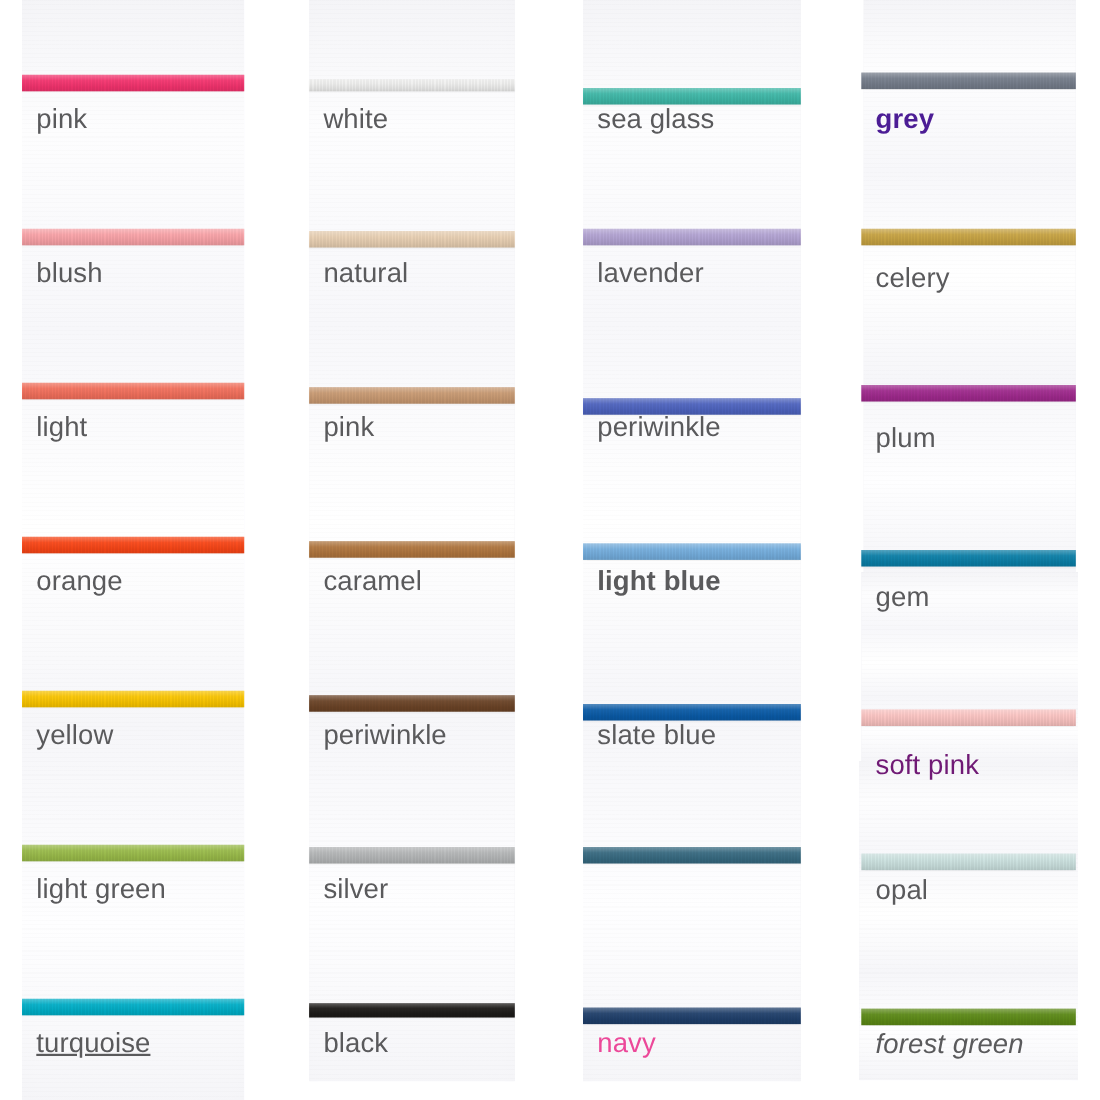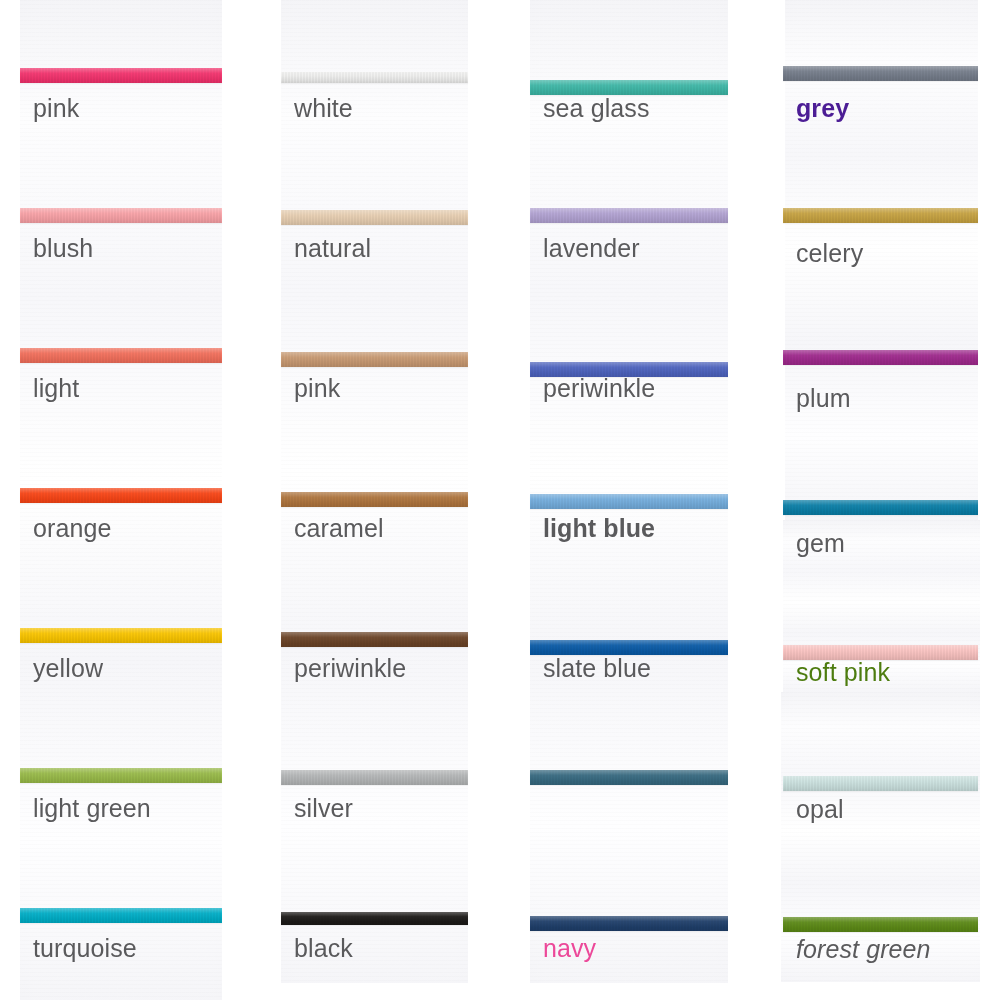--- a/index.html
+++ b/index.html
@@ -154,21 +154,21 @@
     <div class="swatch-label" style="left: 33px; top: 656px; color: rgb(90, 90, 92);">yellow</div>
     <div class="stripe" title="light green" style="left: 20px; width: 202px; top: 768px; height: 15px; background: rgb(154, 188, 74); right: auto;">
       <div class="thread"></div>
       <div class="gloss"></div>
     </div>
     <div class="swatch-label" style="left: 33px; top: 796px; color: rgb(90, 90, 92);">light green</div>
     <div class="stripe" title="turquoise" style="left: 20px; width: 202px; top: 908px; height: 15px; background: rgb(0, 175, 200); right: auto;">
       <div class="thread"></div>
       <div class="gloss"></div>
     </div>
-    <div class="swatch-label" style="left: 33px; top: 936px; color: rgb(90, 90, 92);">turquoise</div>
+    <div class="swatch-label" style="left: 33px; top: 936px; color: rgb(90, 90, 92); text-decoration: underline;">turquoise</div>
     <div class="stripe" title="white" style="left: 281px; width: 187px; top: 72px; height: 11px; background: rgb(239, 239, 238); right: auto;">
       <div class="thread"></div>
       <div class="gloss"></div>
     </div>
     <div class="swatch-label" style="left: 294px; top: 96px; color: rgb(90, 90, 92);">white</div>
     <div class="stripe" title="natural" style="left: 281px; width: 187px; top: 210px; height: 15px; background: rgb(232, 207, 178); right: auto;">
       <div class="thread"></div>
       <div class="gloss"></div>
     </div>
     <div class="swatch-label" style="left: 294px; top: 236px; color: rgb(90, 90, 92);">natural</div>
@@ -248,21 +248,21 @@
     <div class="swatch-label" style="left: 796px; top: 386px; color: rgb(90, 90, 92);">plum</div>
     <div class="stripe" title="gem" style="left: 783px; width: 195px; top: 500px; height: 15px; background: rgb(10, 127, 168); right: auto;">
       <div class="thread"></div>
       <div class="gloss"></div>
     </div>
     <div class="swatch-label" style="left: 796px; top: 531px; color: rgb(90, 90, 92);">gem</div>
     <div class="stripe" title="soft pink" style="left: 783px; width: 195px; top: 645px; height: 15px; background: rgb(251, 196, 194); right: auto;">
       <div class="thread"></div>
       <div class="gloss"></div>
     </div>
-    <div class="swatch-label" style="left: 796px; top: 660px; color: #4d7c0f;">soft pink</div>
+    <div class="swatch-label" style="left: 796px; top: 684px; color: #701a75;">soft pink</div>
     <div class="stripe" title="opal" style="left: 783px; width: 195px; top: 776px; height: 15px; background: rgb(204, 226, 224); right: auto;">
       <div class="thread"></div>
       <div class="gloss"></div>
     </div>
     <div class="swatch-label" style="left: 796px; top: 797px; color: rgb(90, 90, 92);">opal</div>
     <div class="stripe" title="forest green" style="left: 783px; width: 195px; top: 917px; height: 15px; background: rgb(92, 138, 22); right: auto;">
       <div class="thread"></div>
       <div class="gloss"></div>
     </div>
     <div class="swatch-label" style="left: 796px; top: 937px; color: rgb(90, 90, 92); font-style: italic;">forest green</div>

